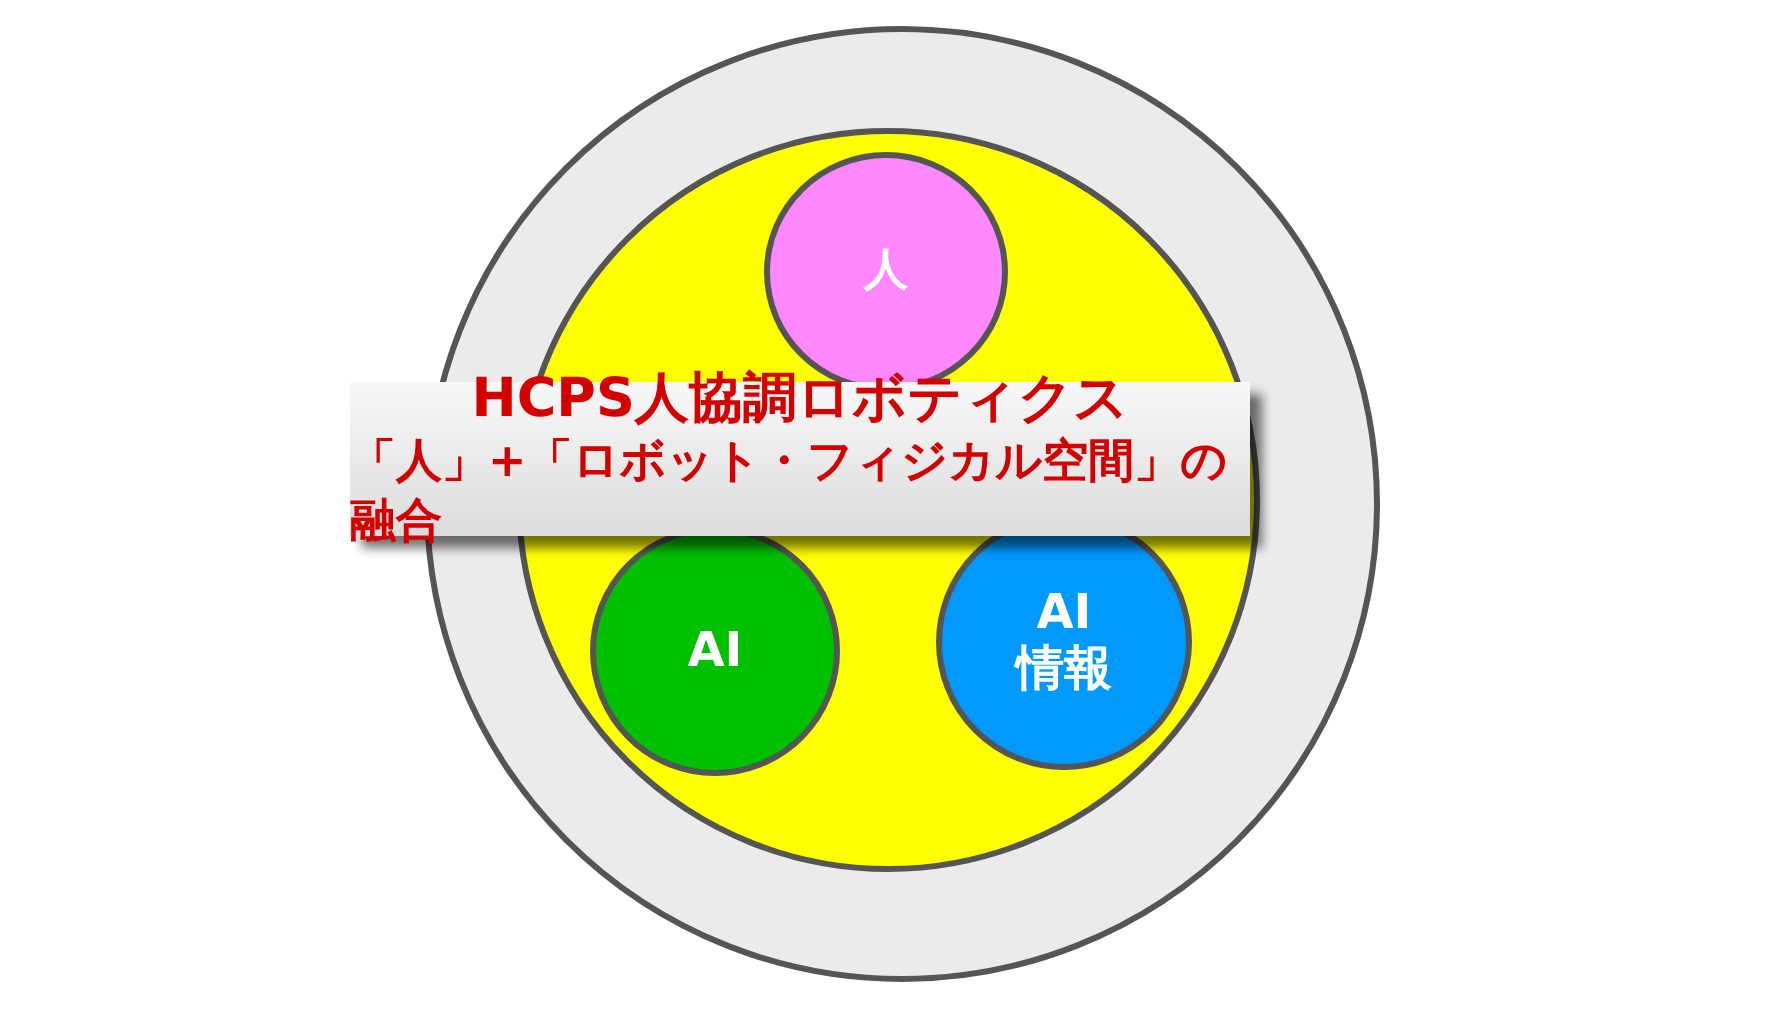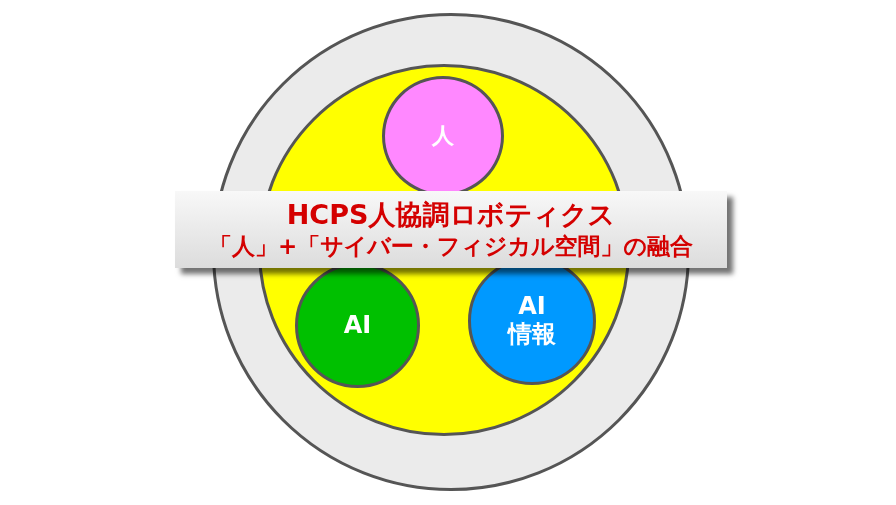--- a/index.html
+++ b/index.html
@@ -4,21 +4,21 @@
 <style>
   html,body{margin:0;padding:0;background:#fff;}
   body{width:896px;height:505px;position:relative;overflow:hidden;font-family:"DejaVu Sans","Liberation Sans",sans-serif;}
   .circle{position:absolute;border-radius:50%;box-sizing:border-box;border:3px solid #555;}
   #outer{left:212px;top:13px;width:478px;height:478px;background:#ebebeb;}
   #inner{left:258px;top:64px;width:372px;height:372px;background:#ffff00;}
   .node{display:flex;flex-direction:column;align-items:center;justify-content:center;color:#fff;font-weight:bold;text-align:center;line-height:1.15;}
   #human{left:382px;top:76px;width:122px;height:120px;background:#ff88ff;font-size:22px;}
   #robot{left:295px;top:263px;width:125px;height:125px;background:#00c000;font-size:24px;}
   #info{left:468px;top:257px;width:128px;height:128px;background:#0099ff;font-size:24px;}
-  #banner{position:absolute;left:175px;top:191px;width:552px;height:77px;
+  #banner{position:absolute;left:175px;top:191px;width:450px;height:77px;
     background:linear-gradient(#f8f8f8,#dcdcdc);box-shadow:6px 6px 5px rgba(0,0,0,0.55);
     display:flex;flex-direction:column;align-items:center;justify-content:center;}
   #banner .t1{color:#d40000;font-weight:bold;font-size:27px;line-height:32px;}
   #banner .t2{color:#d40000;font-weight:bold;font-size:23px;line-height:30px;}
 </style>
 </head>
 <body>
 
 <div class="circle" id="outer"></div>
 <div class="circle" id="inner"></div>
@@ -31,14 +31,14 @@
   <span>AI</span>
 </div>
 
 <div class="circle node" id="info">
   <span>AI</span>
   <span>情報</span>
 </div>
 
 <div id="banner">
   <div class="t1">HCPS人協調ロボティクス</div>
-  <div class="t2">「人」+「サイバー・フィジカル空間」の融合</div>
+  <div class="t2">「人」+「ロボット・フィジカル空間」の融合</div>
 </div>
 
 </body></html>

